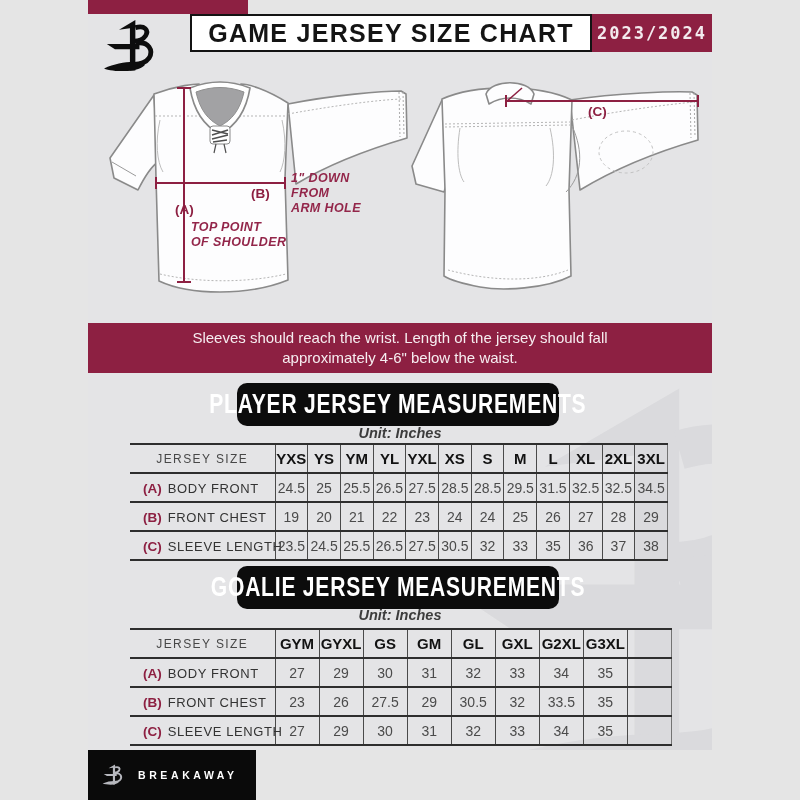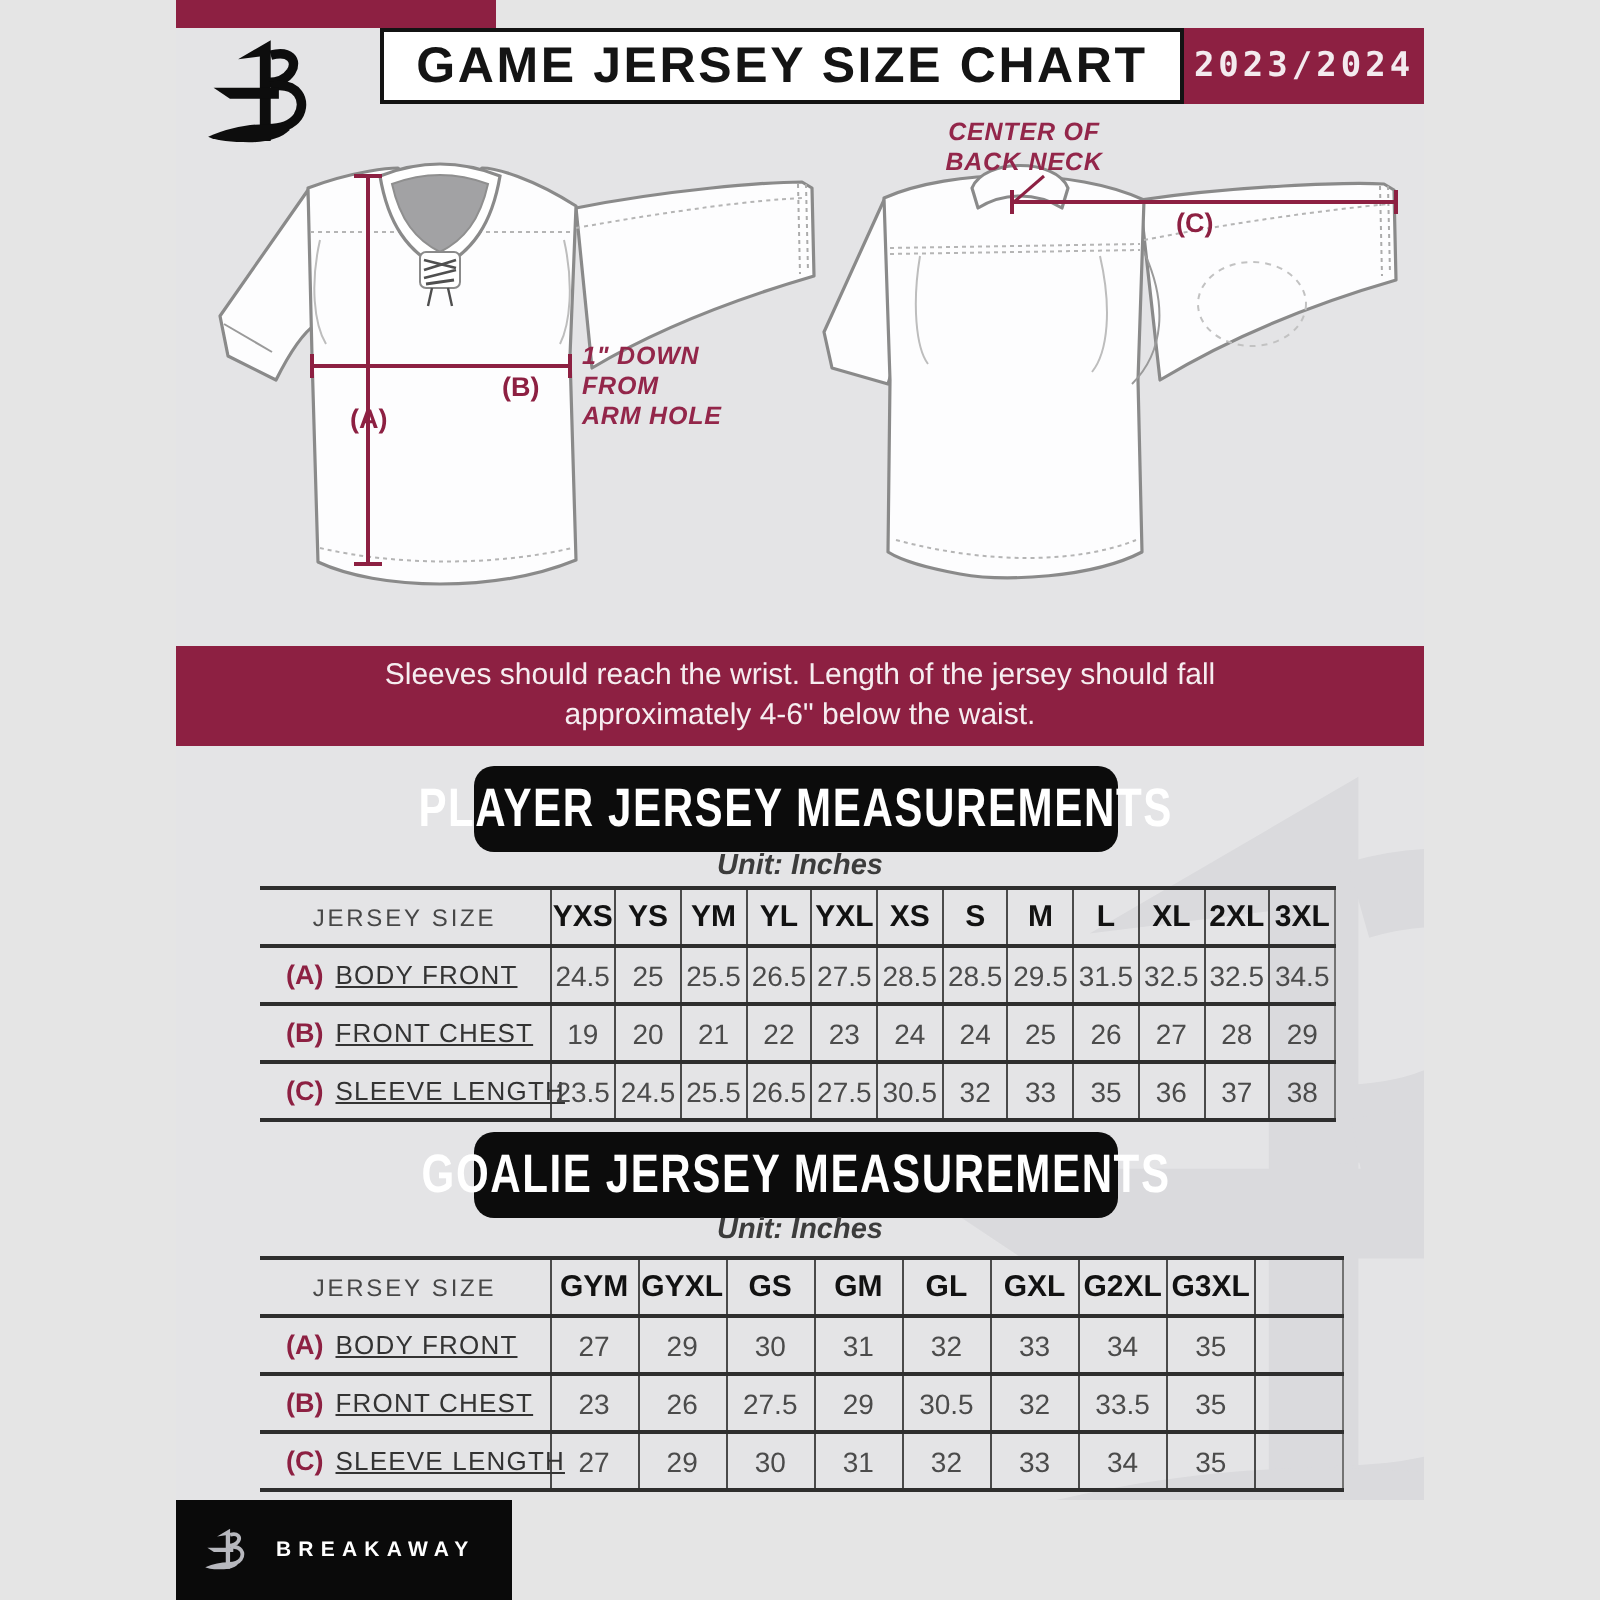--- a/index.html
+++ b/index.html
@@ -47,21 +47,21 @@
   .size-table tr{height:29px;}
   .size-table thead tr{border-top:2px solid #2e2e2e;}
   .size-table tr{border-bottom:2px solid #2e2e2e;}
   .size-table th,.size-table td{padding:0;text-align:center;vertical-align:middle;}
   .size-table th:not(:first-child),.size-table td:not(:first-child){border-left:1px solid #4a4a4a;}
   .size-table th:last-child,.size-table td:last-child{border-right:1px solid #737373;}
   .corner-label{font-weight:normal;font-size:12px;letter-spacing:1.4px;color:#474747;}
   .size-head{font-size:15px;font-weight:bold;color:#121212;}
   .row-label{text-align:left !important;padding-left:13px !important;white-space:nowrap;font-weight:normal;}
   .row-tag{color:var(--maroon);font-weight:bold;font-size:13.5px;margin-right:6px;}
-  .row-name{color:#333;font-size:13px;letter-spacing:.6px;text-decoration:underline;}
+  .row-name{color:#333;font-size:13px;letter-spacing:.6px;}
   .val{font-size:14px;color:#4b4b4b;}
 
   .footer-black{position:absolute;left:88px;top:750px;width:168px;height:50px;background:#0a0a0a;
                 display:flex;align-items:center;gap:10px;padding-left:13px;box-sizing:border-box;}
   .footer-logo{width:27px;height:31px;color:#b7b8be;flex:0 0 auto;}
   .brand-text{color:#fff;font-size:10.5px;font-weight:bold;letter-spacing:3.6px;white-space:nowrap;}
   .footer-maroon{position:absolute;left:256px;top:750px;width:456px;height:50px;background:var(--maroon);
                  color:#f7eff2;font-size:13px;line-height:16.4px;display:flex;align-items:center;
                  padding-left:14px;box-sizing:border-box;white-space:pre-line;}
 </style>
@@ -138,27 +138,27 @@
   <svg class="m-overlay" viewBox="0 0 624 262">
     <g stroke="#8d2042" stroke-width="2" fill="none">
       <path d="M96,30 L96,224 M89,30 L103,30 M89,224 L103,224"></path>
       <path d="M68,125 L197,125 M68,119 L68,131 M197,119 L197,131"></path>
       <path d="M418,43 L610,43 M418,37 L418,49 M610,37 L610,49"></path>
       <path d="M434,30 L419,43" stroke-width="1.5"></path>
     </g>
   </svg>
 
   <span class="m-tag" style="left:175px;top:202px">(A)</span>
+  <span class="m-caption" style="left:191px;top:220px">TOP POINT
+OF SHOULDER</span>
   <span class="m-tag" style="left:251px;top:186px">(B)</span>
   <span class="m-caption" style="left:291px;top:171px">1" DOWN
 FROM
 ARM HOLE</span>
   <span class="m-tag" style="left:588px;top:104px">(C)</span>
-  <span class="m-caption center" style="left:468px;top:59px;width:88px">CENTER OF
-BACK NECK</span>
 
   <div class="notice">Sleeves should reach the wrist. Length of the jersey should fall
 approximately 4-6" below the waist.</div>
 
   <div class="pill player">
     <span class="pill-text">PLAYER JERSEY MEASUREMENTS</span>
   </div>
   <div class="unit player">Unit: Inches</div>
   <table class="size-table player">
       <colgroup>

